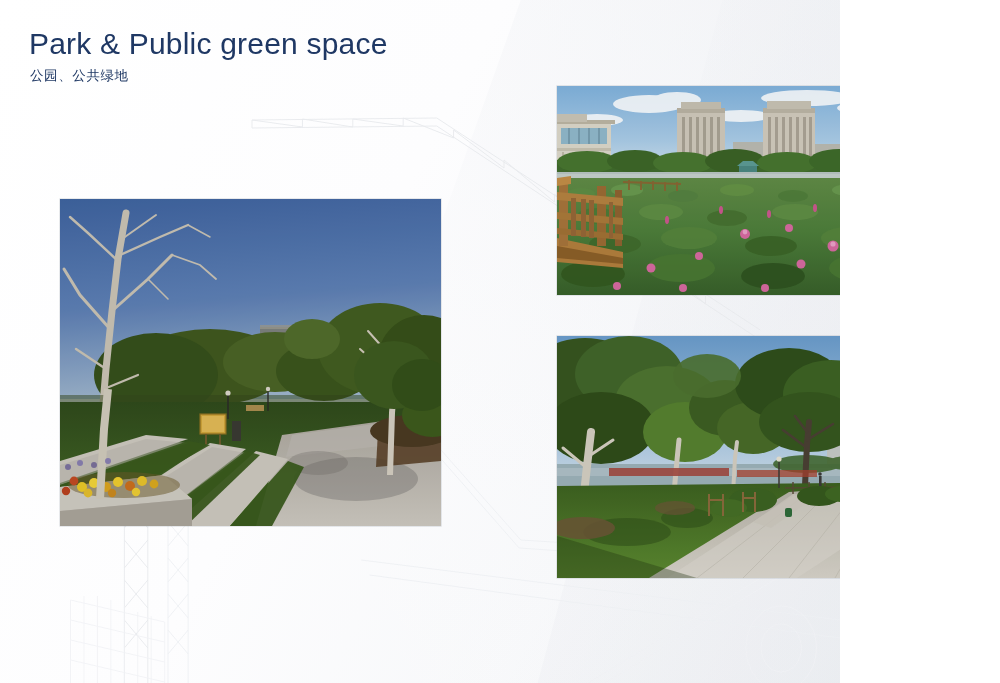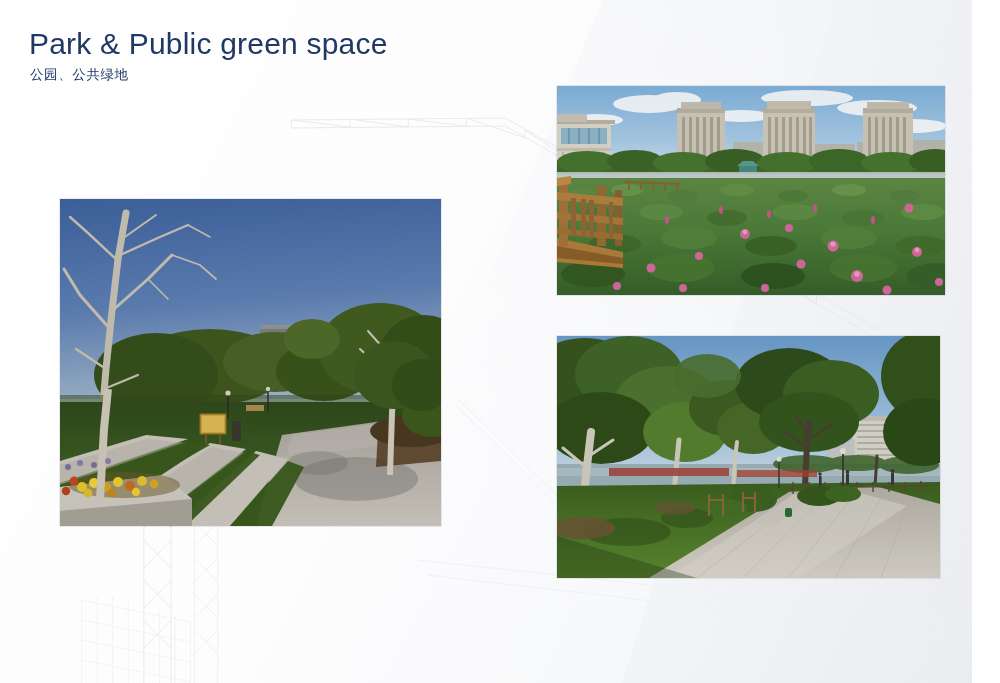--- a/index.html
+++ b/index.html
@@ -11,21 +11,21 @@
     width: 1000px;
     height: 683px;
     overflow: hidden;
     font-family: "Liberation Sans", sans-serif;
     background: #ffffff;
   }
 
   
   .slide {
     position: relative;
-    width: 972px;
+    width: 840px;
     height: 683px;
     background:
       linear-gradient(118deg, #ffffff 0%, #fdfdfe 42%, #f7f8fa 72%, #f2f3f6 88%, #eef0f3 100%);
     overflow: hidden;
   }
 
   
   .watermark {
     position: absolute;
     inset: 0;
@@ -46,21 +46,21 @@
     font-family: "Liberation Sans", sans-serif;
     font-size: 30px;
     line-height: 36px;
     font-weight: 400;
     letter-spacing: 0.2px;
     color: #1f3864;
     white-space: nowrap;
   }
   .slide-subtitle {
     margin: 5px 0 0 1px;
-    font-family: Liberation Mono, monospace;
+    font-family: Liberation Serif, serif;
     font-size: 13.5px;
     line-height: 17px;
     font-weight: 400;
     letter-spacing: 0.6px;
     color: #1f3864;
     white-space: nowrap;
   }
 
   
   .photo {

